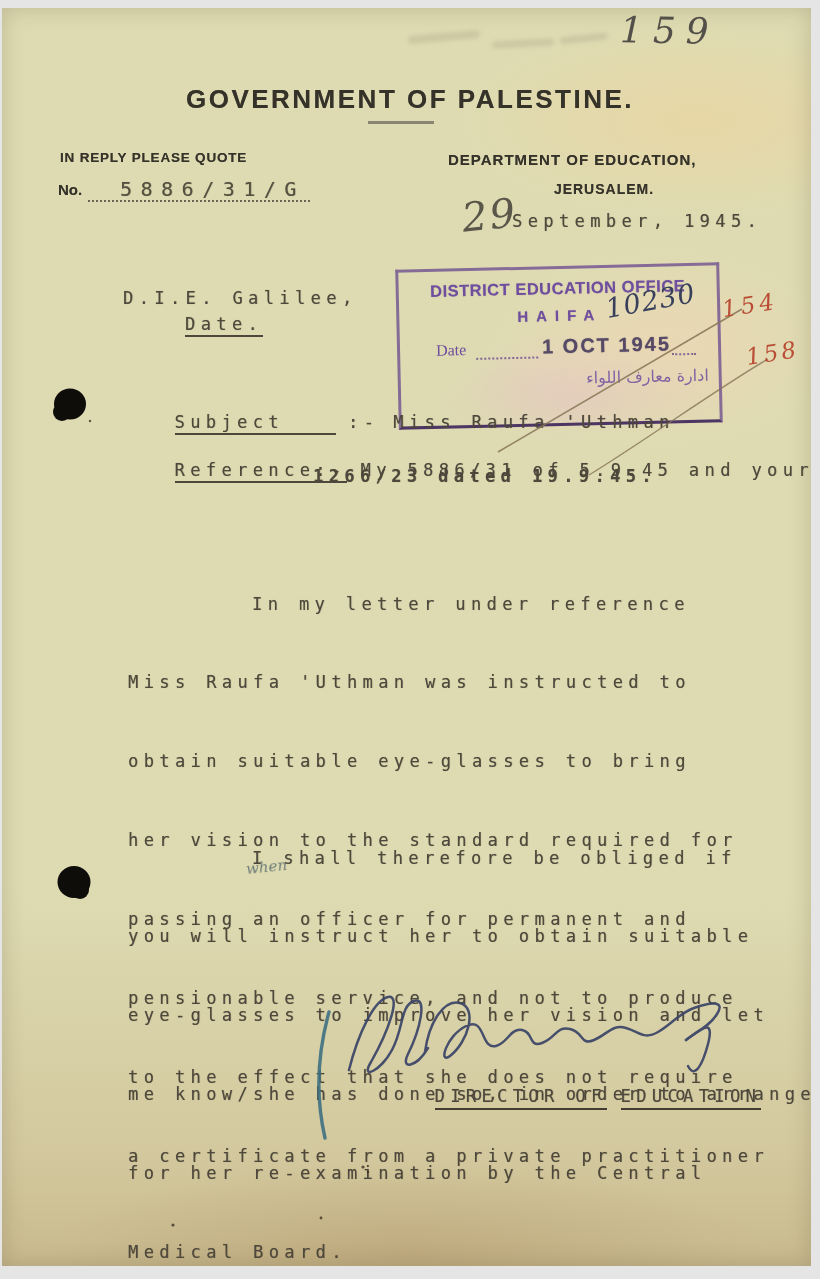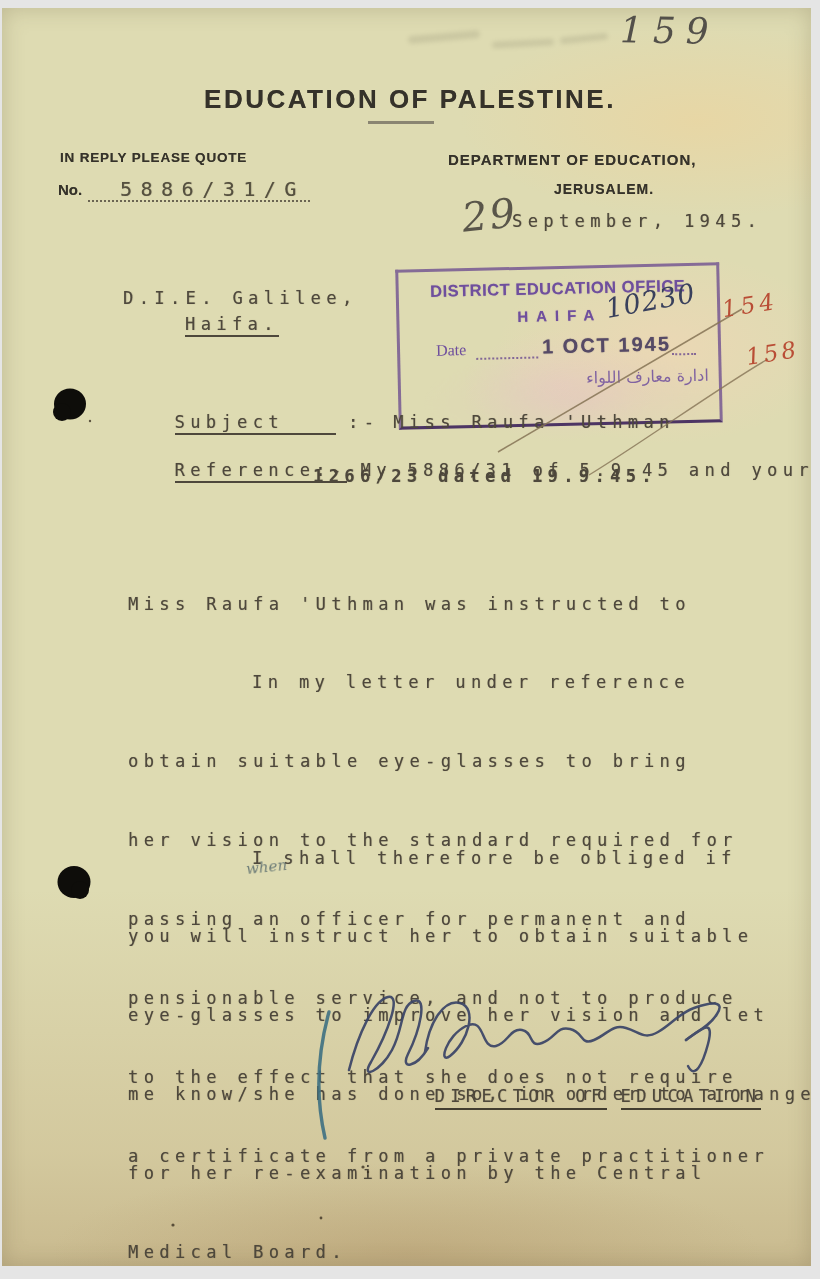--- a/index.html
+++ b/index.html
@@ -42,36 +42,36 @@
 
 <div id="page">
   <div class="paper"></div>
 
   <div class="abs ghost" style="left:408px;top:33px;width:72px;height:8px;transform:rotate(-5deg);"></div>
   <div class="abs ghost" style="left:492px;top:40px;width:62px;height:7px;transform:rotate(-3deg);"></div>
   <div class="abs ghost" style="left:560px;top:35px;width:48px;height:7px;transform:rotate(-6deg);"></div>
 
   <div class="abs hand z5" style="left:620px;top:10px;font-size:36px;color:#53504a;letter-spacing:10px;transform:rotate(1deg);">159</div>
 
-  <div class="abs print" style="left:0;top:84px;width:820px;text-align:center;font-size:26px;letter-spacing:2.5px;">EDUCATION OF PALESTINE.</div>
+  <div class="abs print" style="left:0;top:84px;width:820px;text-align:center;font-size:26px;letter-spacing:2.5px;">GOVERNMENT OF PALESTINE.</div>
   <div class="abs" style="left:368px;top:121px;width:66px;height:2.5px;background:#8a8572;"></div>
 
   <div class="abs print" style="left:60px;top:150px;font-size:13.5px;letter-spacing:0.8px;">IN REPLY PLEASE QUOTE</div>
   <div class="abs print" style="left:58px;top:181px;font-size:15px;">No.</div>
   <div class="abs" style="left:88px;top:178px;width:222px;height:22px;border-bottom:2px dotted #6a6452;"></div>
   <div class="abs tw" style="left:120px;top:177px;font-size:20px;letter-spacing:8.5px;color:#55503f;">5886/31/G</div>
 
   <div class="abs print" style="left:448px;top:151px;width:312px;font-size:15px;letter-spacing:1px;">DEPARTMENT OF EDUCATION,</div>
   <div class="abs print" style="left:448px;top:181px;width:312px;text-align:center;font-size:14px;letter-spacing:1px;">JERUSALEM.</div>
 
   <div class="abs hand" style="left:462px;top:192px;font-size:40px;color:#5a564a;transform:rotate(-6deg);letter-spacing:2px;">29</div>
   <div class="abs tw" style="left:512px;top:211px;">September, 1945.</div>
 
   <div class="abs tw" style="left:123px;top:288px;">D.I.E. Galilee,</div>
-  <div class="abs tw u-type" style="left:185px;top:314px;">Haifa.</div>
+  <div class="abs tw u-type" style="left:185px;top:314px;">Date.</div>
 
   <div class="abs stamp">
     <div class="abs stampTxt" style="left:0;top:10px;width:100%;text-align:center;font-size:16.5px;letter-spacing:0.5px;">DISTRICT EDUCATION OFFICE</div>
     <div class="abs stampTxt" style="left:118px;top:38px;font-size:15px;letter-spacing:8px;">HAIFA</div>
     <div class="abs hand" style="left:206px;top:18px;font-size:27px;color:#39405c;transform:rotate(-9deg);letter-spacing:1px;">10230</div>
     <div class="abs" style="left:36px;top:70px;font-family:'Liberation Serif','DejaVu Serif',serif;font-size:16px;color:#6f4f9d;">Date</div>
     <div class="abs dotlead" style="left:76px;top:86px;width:62px;"></div>
     <div class="abs stampTxt" style="left:142px;top:66px;font-size:20px;letter-spacing:2px;color:#564a66;text-shadow:0 0 1px rgba(70,58,90,0.7);">1 OCT 1945</div>
     <div class="abs dotlead" style="left:272px;top:86px;width:24px;"></div>
     <div class="abs" style="right:10px;top:100px;font-family:'DejaVu Sans',sans-serif;font-size:16px;color:rgba(111,79,157,0.85);">ادارة معارف اللواء</div>
@@ -82,22 +82,22 @@
 
   <div class="abs tw z3" style="left:112px;top:392px;">
     <span class="u-type" style="padding-right:52px;">Subject</span><span style="padding-left:12px;">:-</span><span style="padding-left:14px;">Miss Raufa 'Uthman</span>
   </div>
   <div class="abs tw z3" style="left:112px;top:440px;">
     <span class="u-type">Reference:-</span><span style="padding-left:14px;">My 5886/31 of 5.9.45 and your</span>
   </div>
   <div class="abs tw" style="left:313px;top:466px;font-weight:bold;">1266/23 dated 19.9.45.</div>
 
   <div class="abs tw tw-lines" style="left:128px;top:538px;">
+    <div style="text-indent:124px;">In my letter under reference</div>
     <div>Miss Raufa 'Uthman was instructed to</div>
-    <div style="text-indent:124px;">In my letter under reference</div>
     <div>obtain suitable eye-glasses to bring</div>
     <div>her vision to the standard required for</div>
     <div>passing an officer for permanent and</div>
     <div>pensionable service, and not to produce</div>
     <div>to the effect that she does not require</div>
     <div>a certificate from a private practitioner</div>
   </div>
 
   <div class="abs tw tw-lines" style="left:128px;top:792px;">
     <div style="text-indent:124px;">I shall therefore be obliged if</div>

